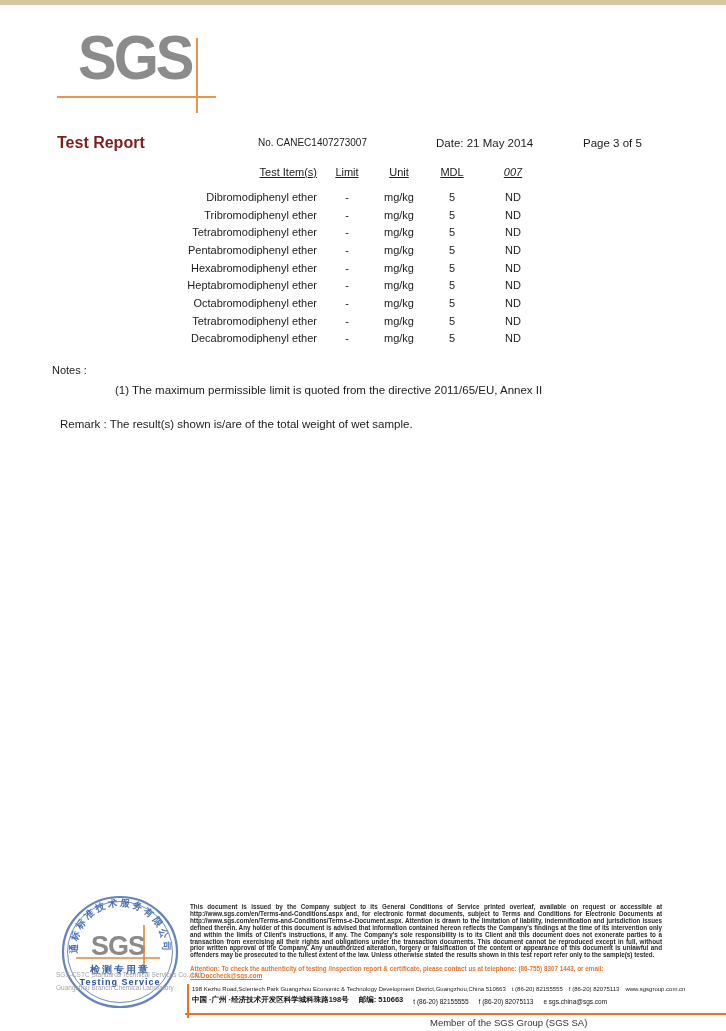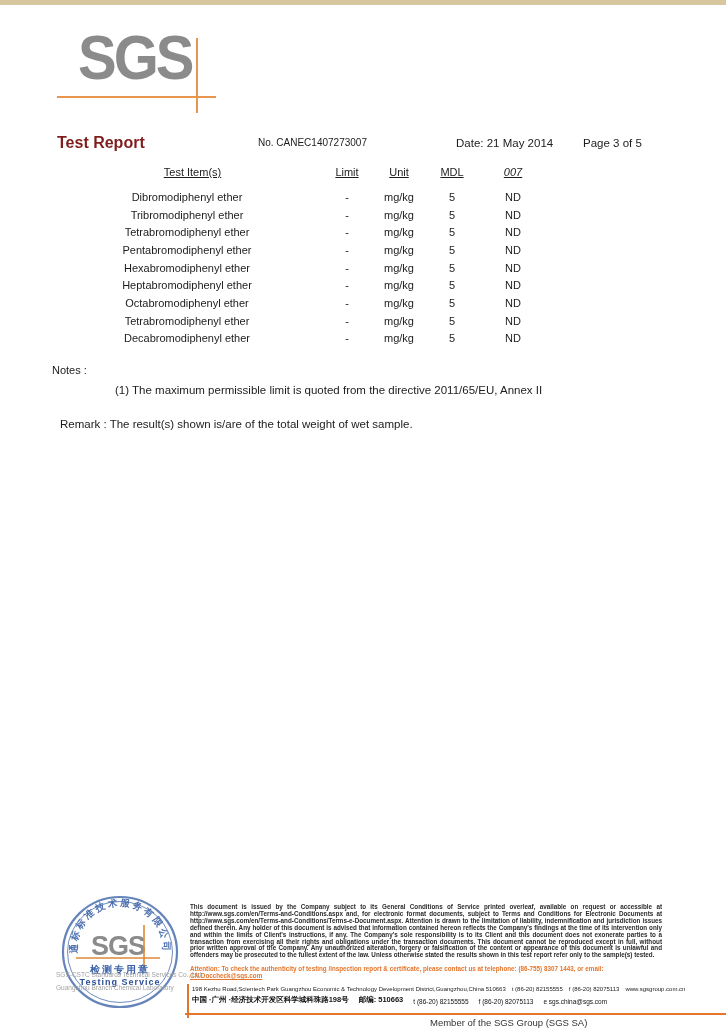--- a/index.html
+++ b/index.html
@@ -11,28 +11,28 @@
   
   .top-strip{left:0;top:0;width:726px;height:5px;background:#d6c79f;}
   
   .logo-text{left:78px;top:26px;font-size:58px;font-weight:bold;color:#8b8b8b;
     letter-spacing:-3px;line-height:1;transform:scaleY(1.08);transform-origin:top left;}
   .logo-hline{left:57px;top:96px;width:159px;height:2px;background:#e8964d;}
   .logo-vline{left:196px;top:38px;width:2px;height:75px;background:#e8964d;}
   
   .report-title{left:57px;top:134px;font-size:16px;font-weight:bold;color:#7f1d1d;}
   .report-no{left:258px;top:137px;font-size:10px;}
-  .report-date{left:456px;top:137px;font-size:11.5px;}
+  .report-date{left:436px;top:137px;font-size:11.5px;}
   .report-page{left:583px;top:137px;font-size:11.5px;}
   
   .table{left:57px;top:166px;width:486px;font-size:11px;}
   .trow{display:grid;grid-template-columns:260px 60px 44px 62px 60px;align-items:center;height:17.7px;}
   .thead{height:22px;align-items:start;}
   .c{white-space:nowrap;}
-  .c.item{text-align:center;}
+  .c.item{text-align:right;}
   .c.limit,.c.unit,.c.mdl,.c.result{text-align:center;}
   .hdr{text-decoration:underline;}
   .hdr.item{padding-left:11px;}
   .hdr.sample{font-style:italic;}
   
   .notes-label{left:52px;top:364px;font-size:11px;}
   .note-item{left:115px;top:384px;font-size:11.5px;}
   .remark{left:60px;top:418px;font-size:11.5px;}
   
   .disclaimer{left:190px;top:904px;width:472px;font-size:6.3px;line-height:6.9px;

